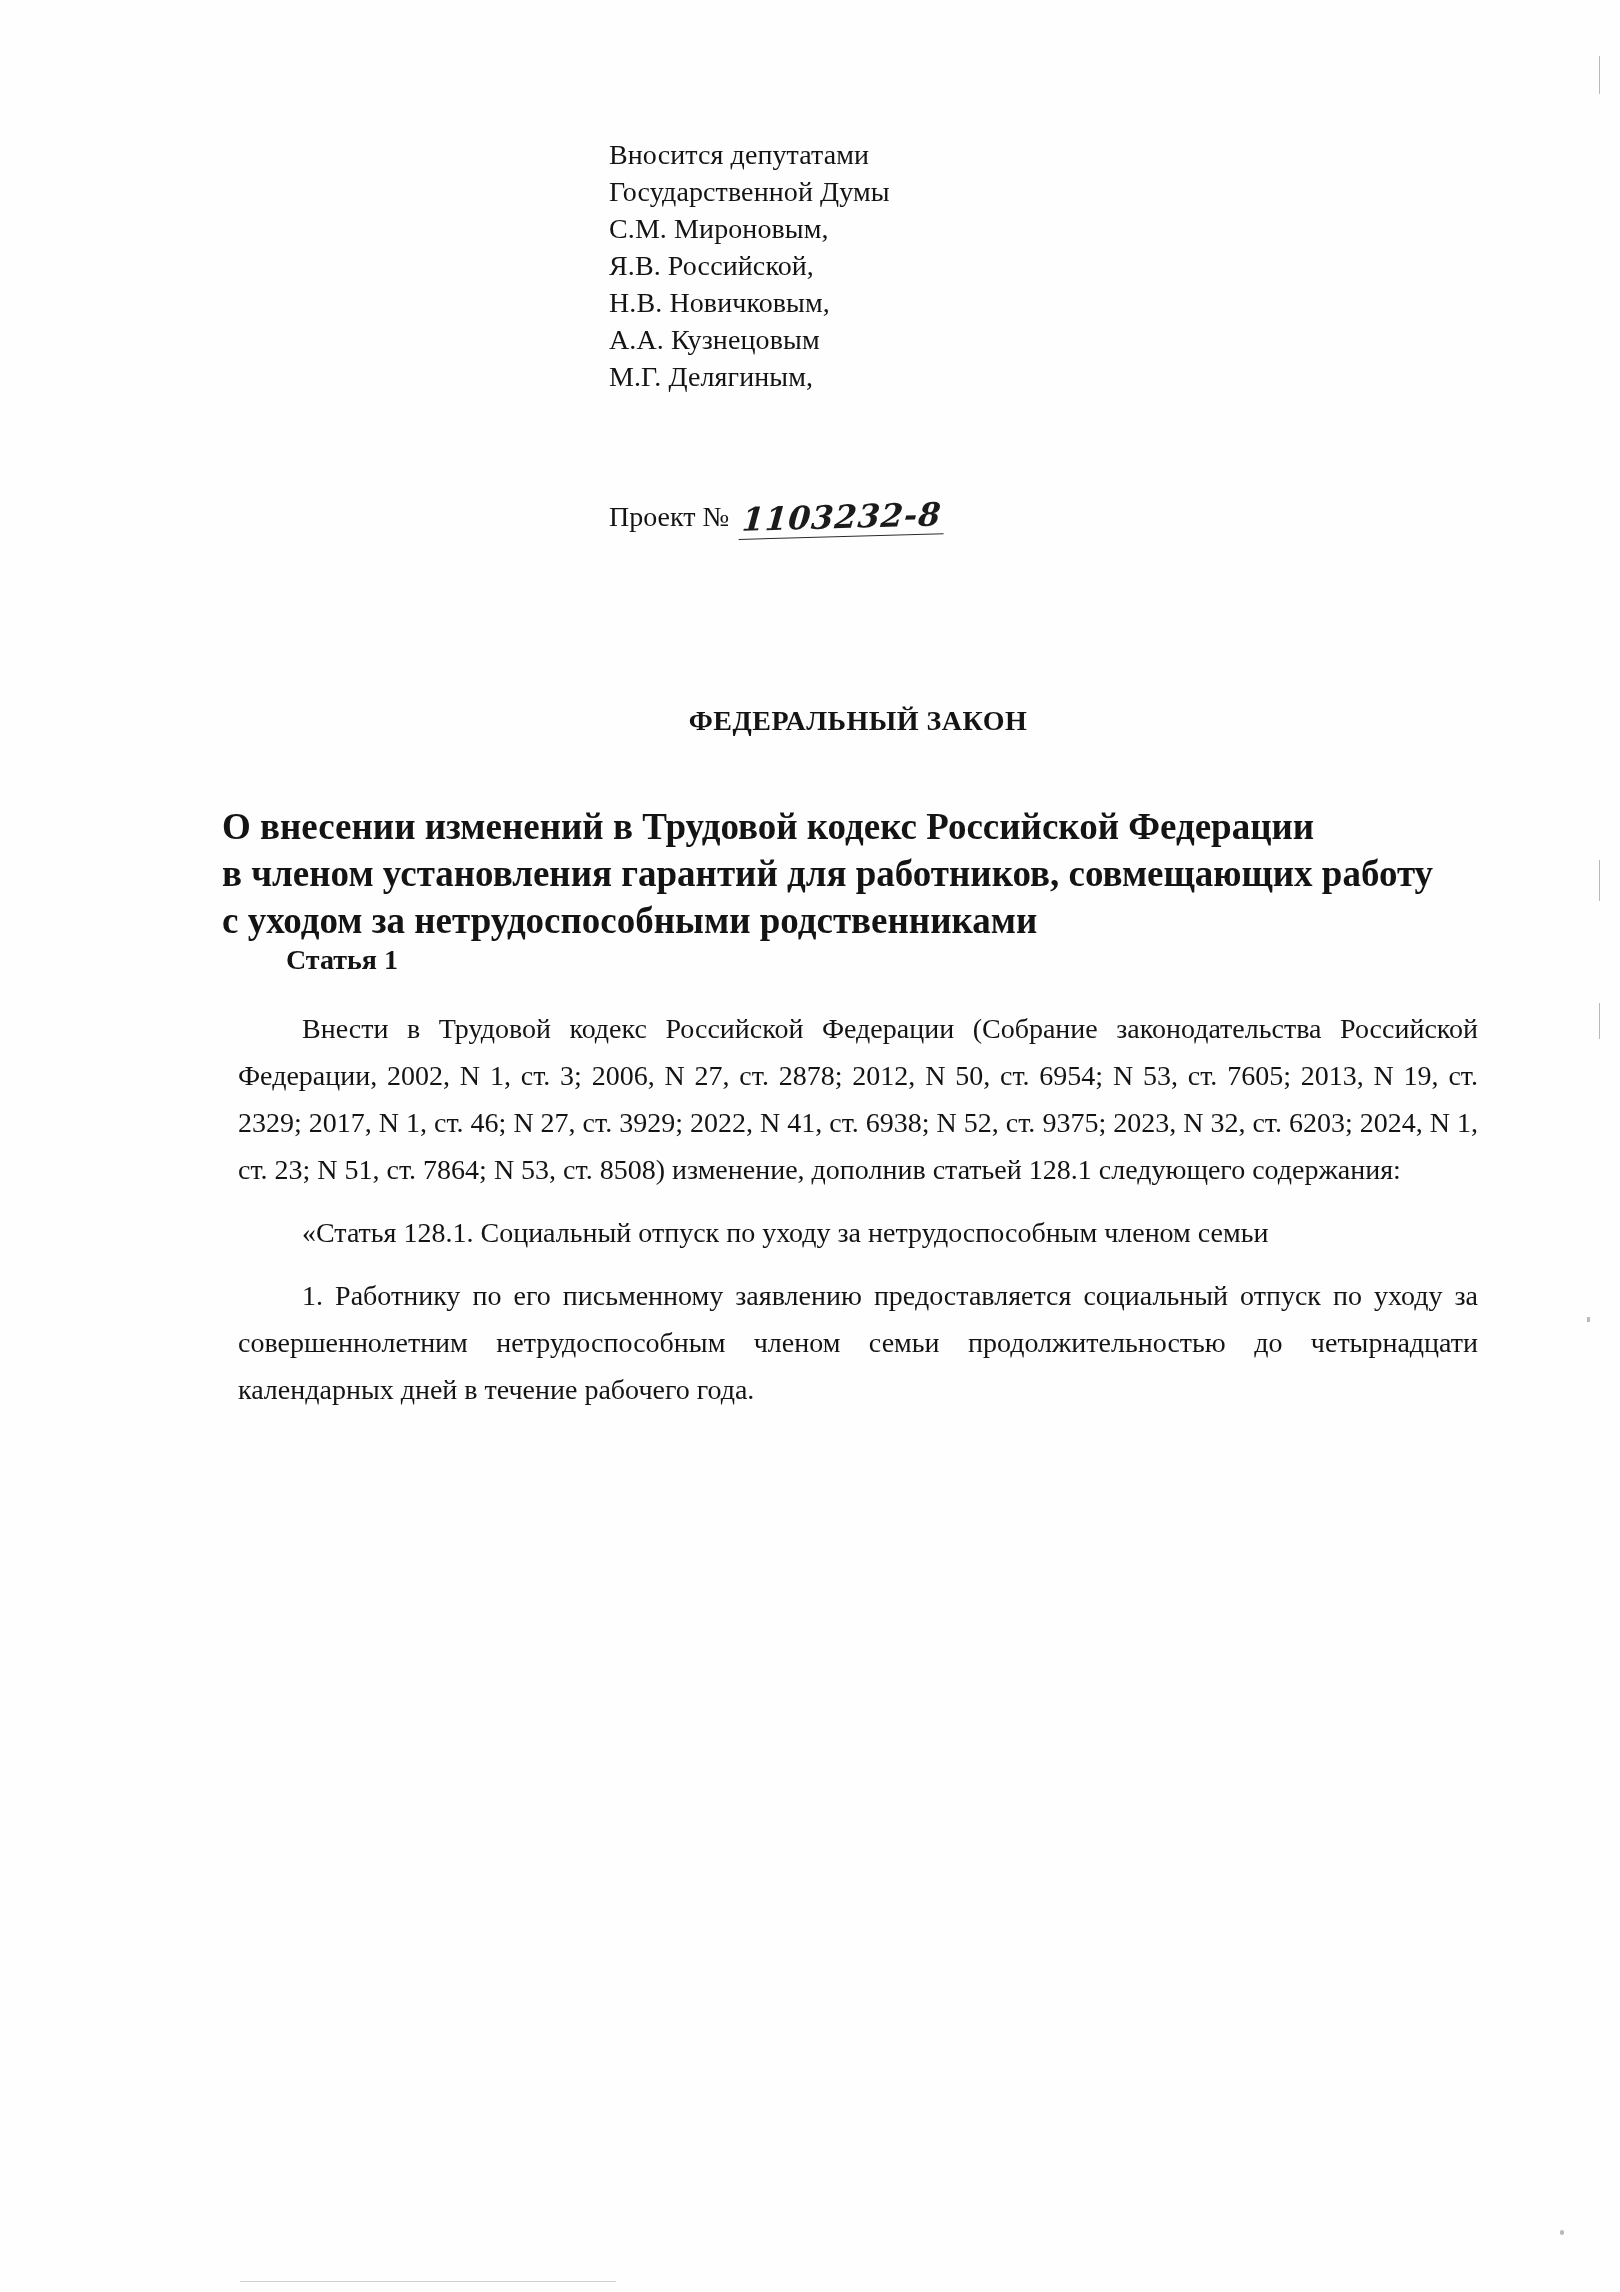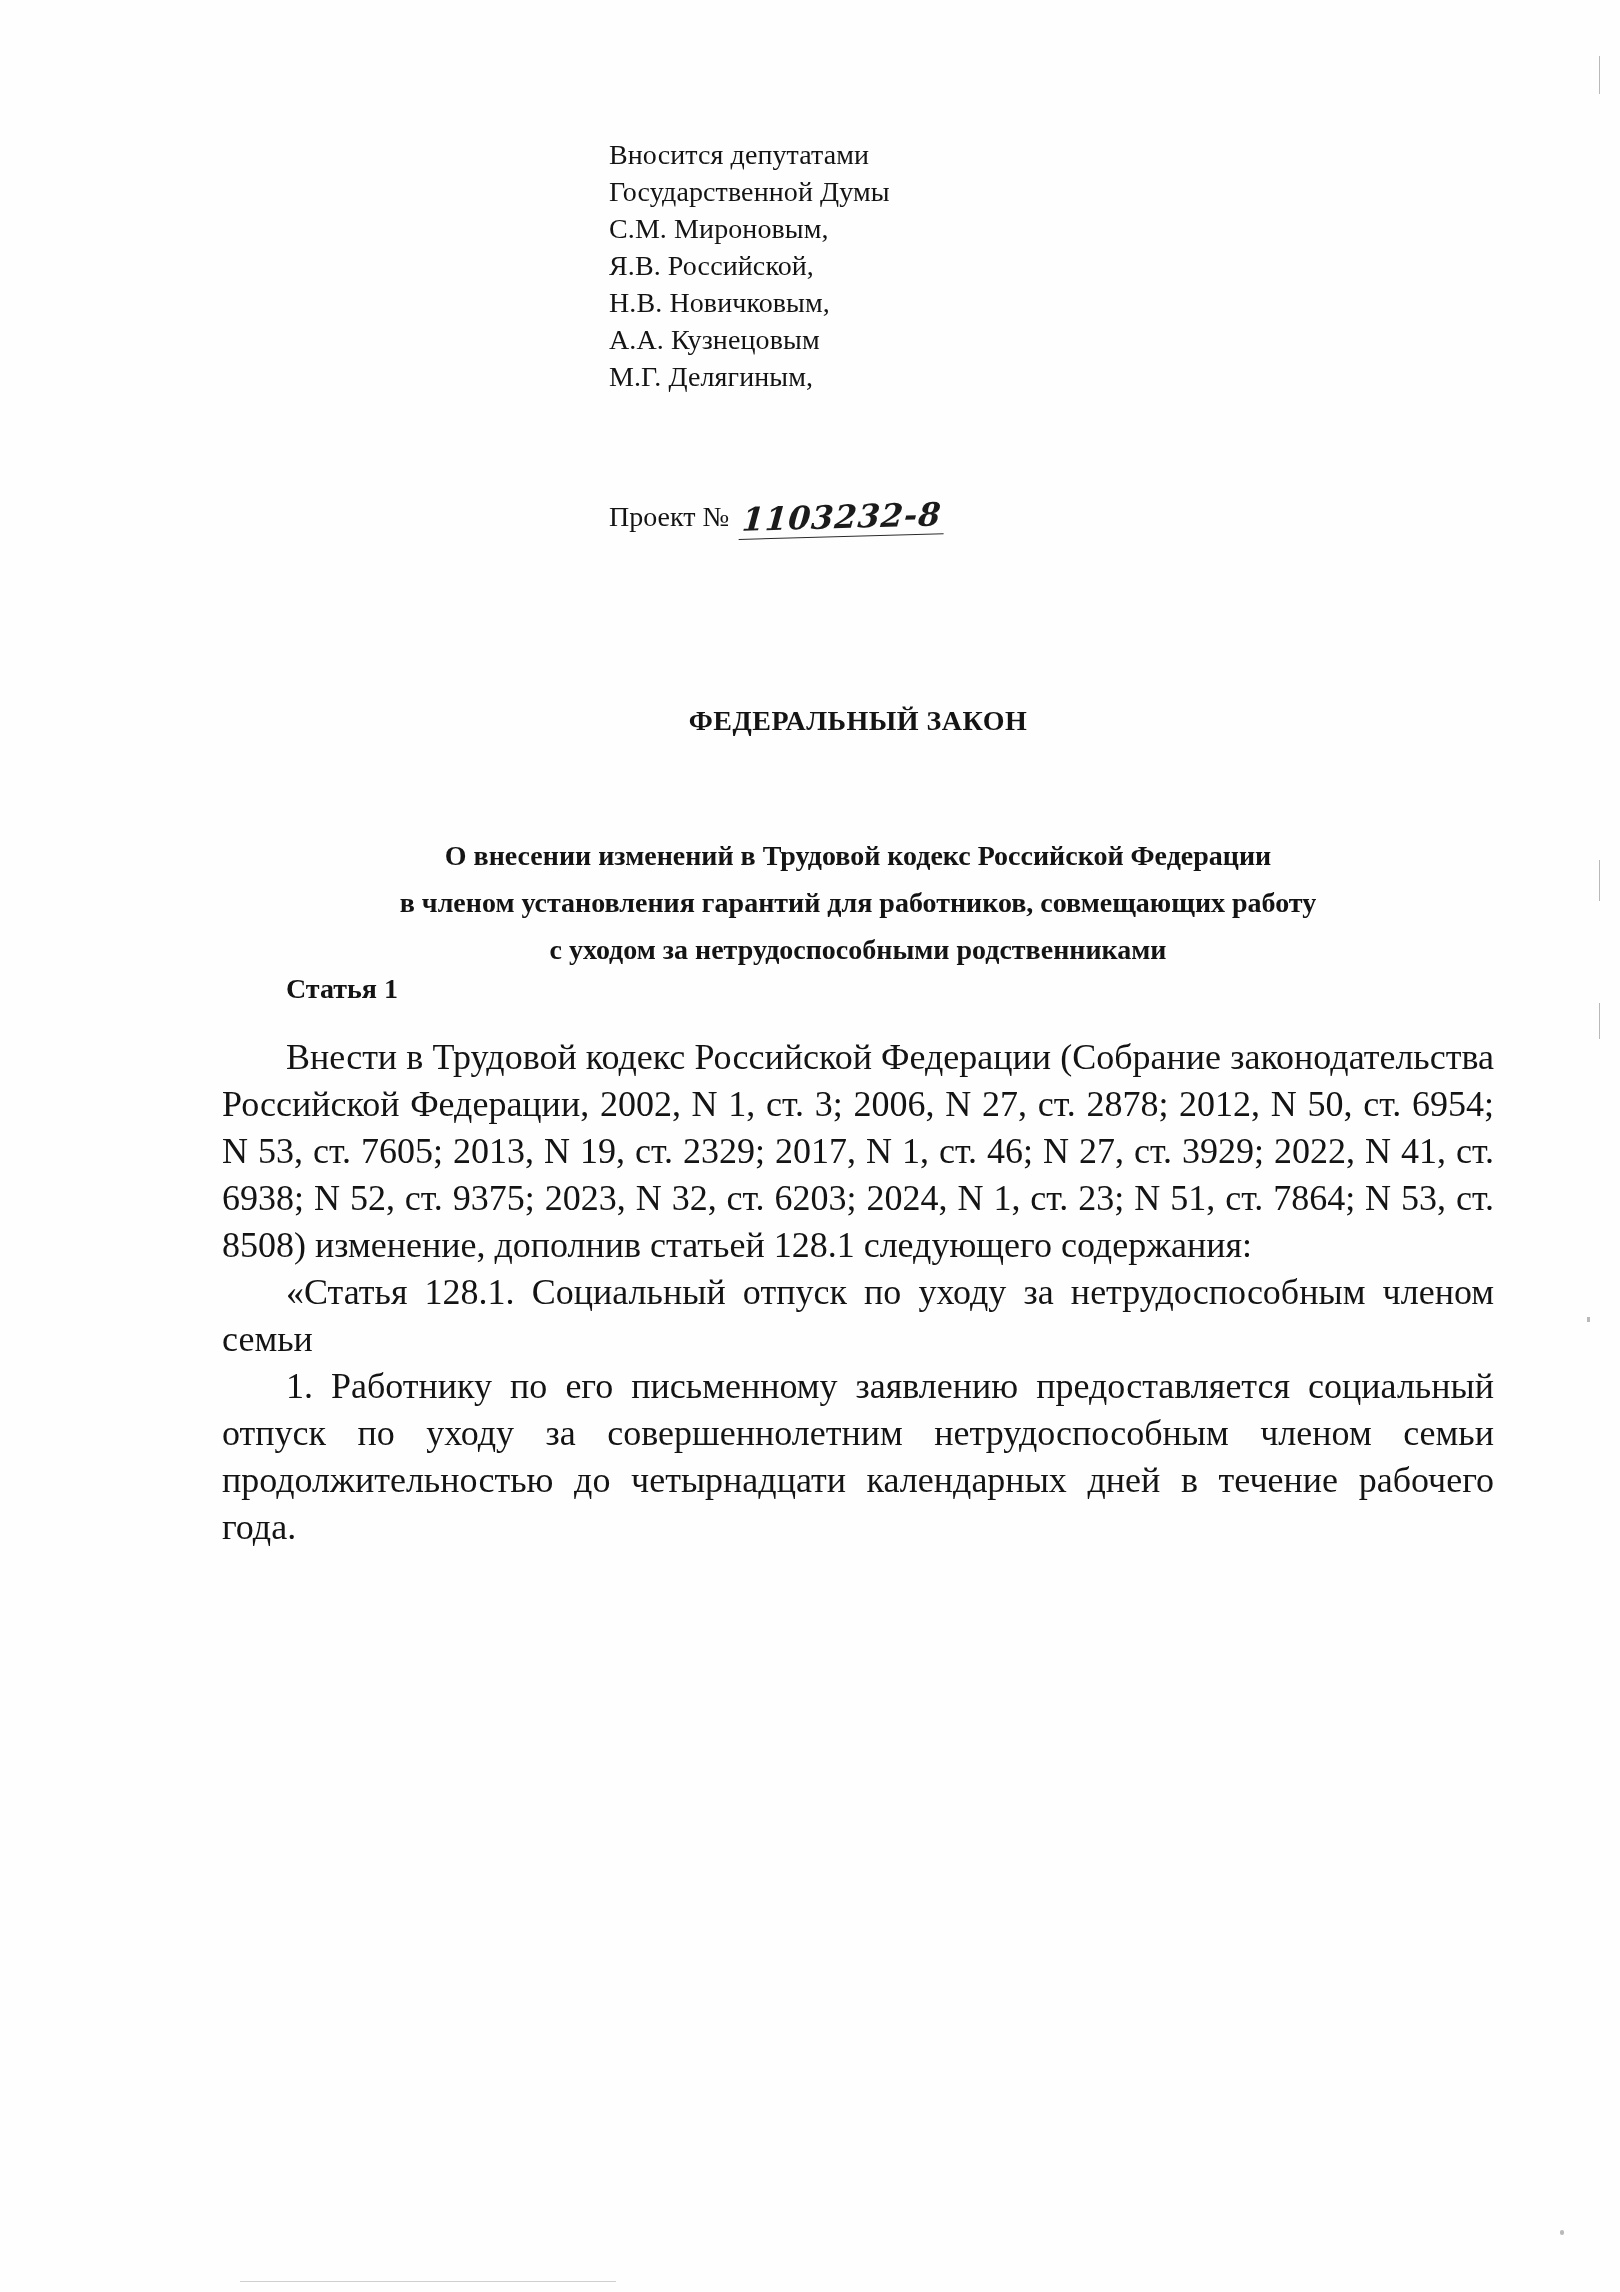--- a/index.html
+++ b/index.html
@@ -77,38 +77,37 @@
 
   
   .law-type {
     margin-top: 168px;
     text-align: center;
     font-weight: 700;
     font-size: 28px;
     letter-spacing: 0.5px;
   }
   .law-title {
-    margin-top: 95px;
-    text-align: center;
+    margin-top: 66px;
     font-weight: 700;
-    font-size: 28px;
+    font-size: 37px;
     line-height: 47px;
   }
   .law-title div { white-space: nowrap; }
 
   
   .article-heading {
     margin-left: 64px;
     font-weight: 700;
     font-size: 28px;
   }
 
   p.body-par {
-    margin: 0;
-    font-size: 36px;
+    margin: 16px;
+    font-size: 28px;
     line-height: 47px;
     text-align: justify;
     text-indent: 64px;
     text-justify: inter-word;
   }
   p.body-par.first { margin-top: 29px; }
   p.body-par + p.body-par { margin-top: 0; }
 </style>
 </head>
 <body>

